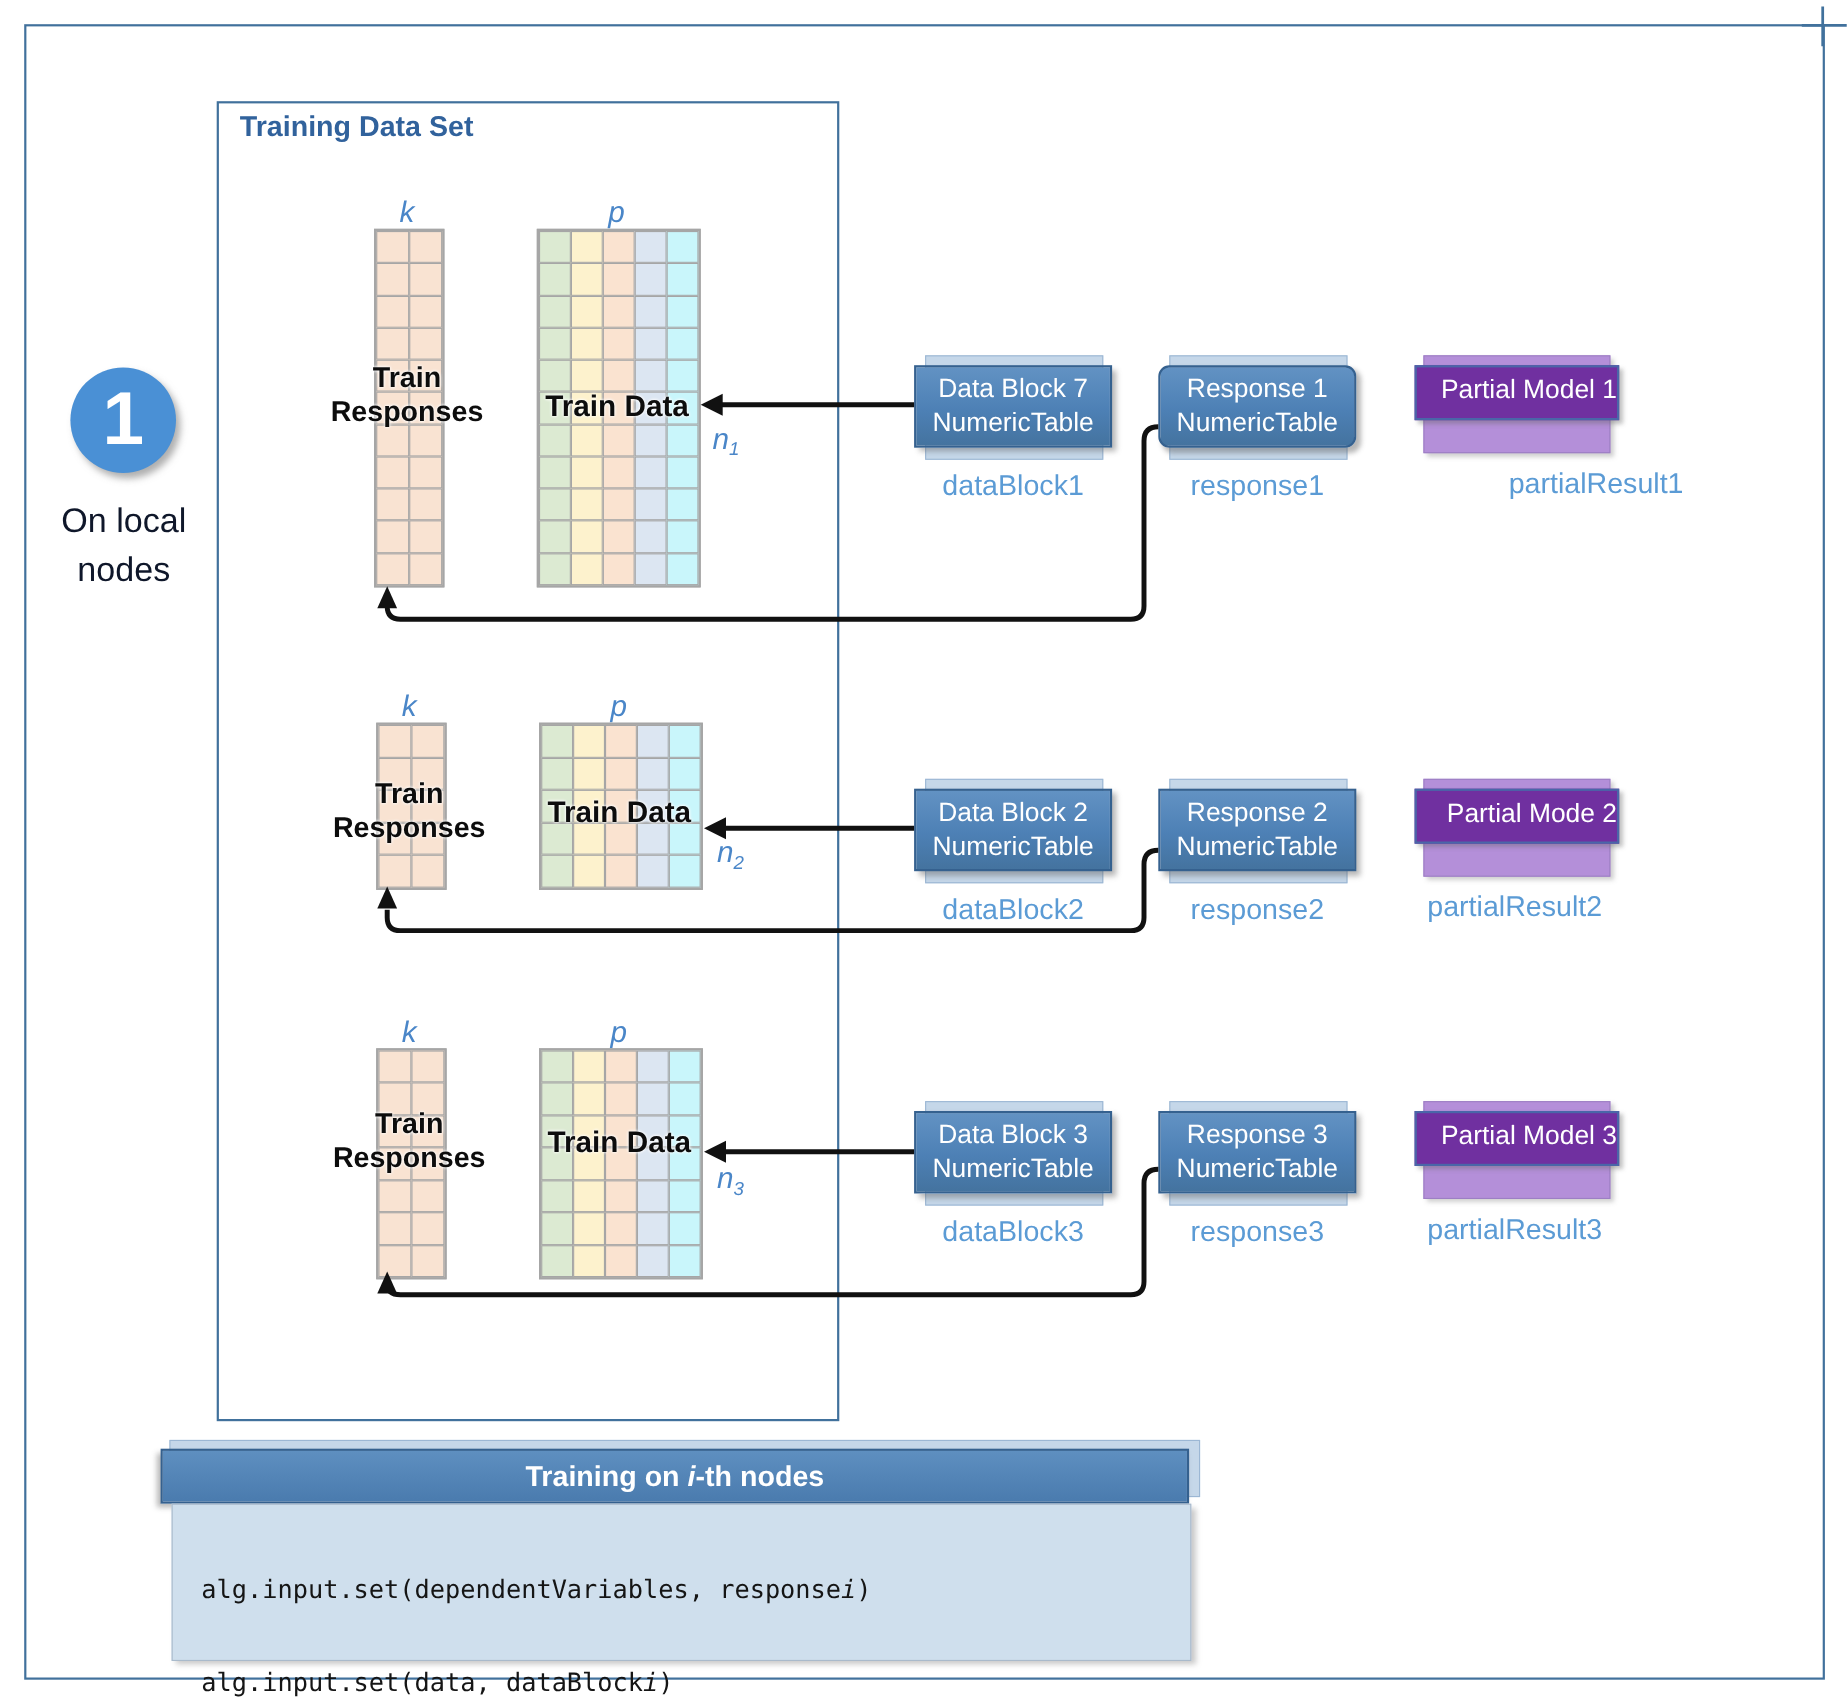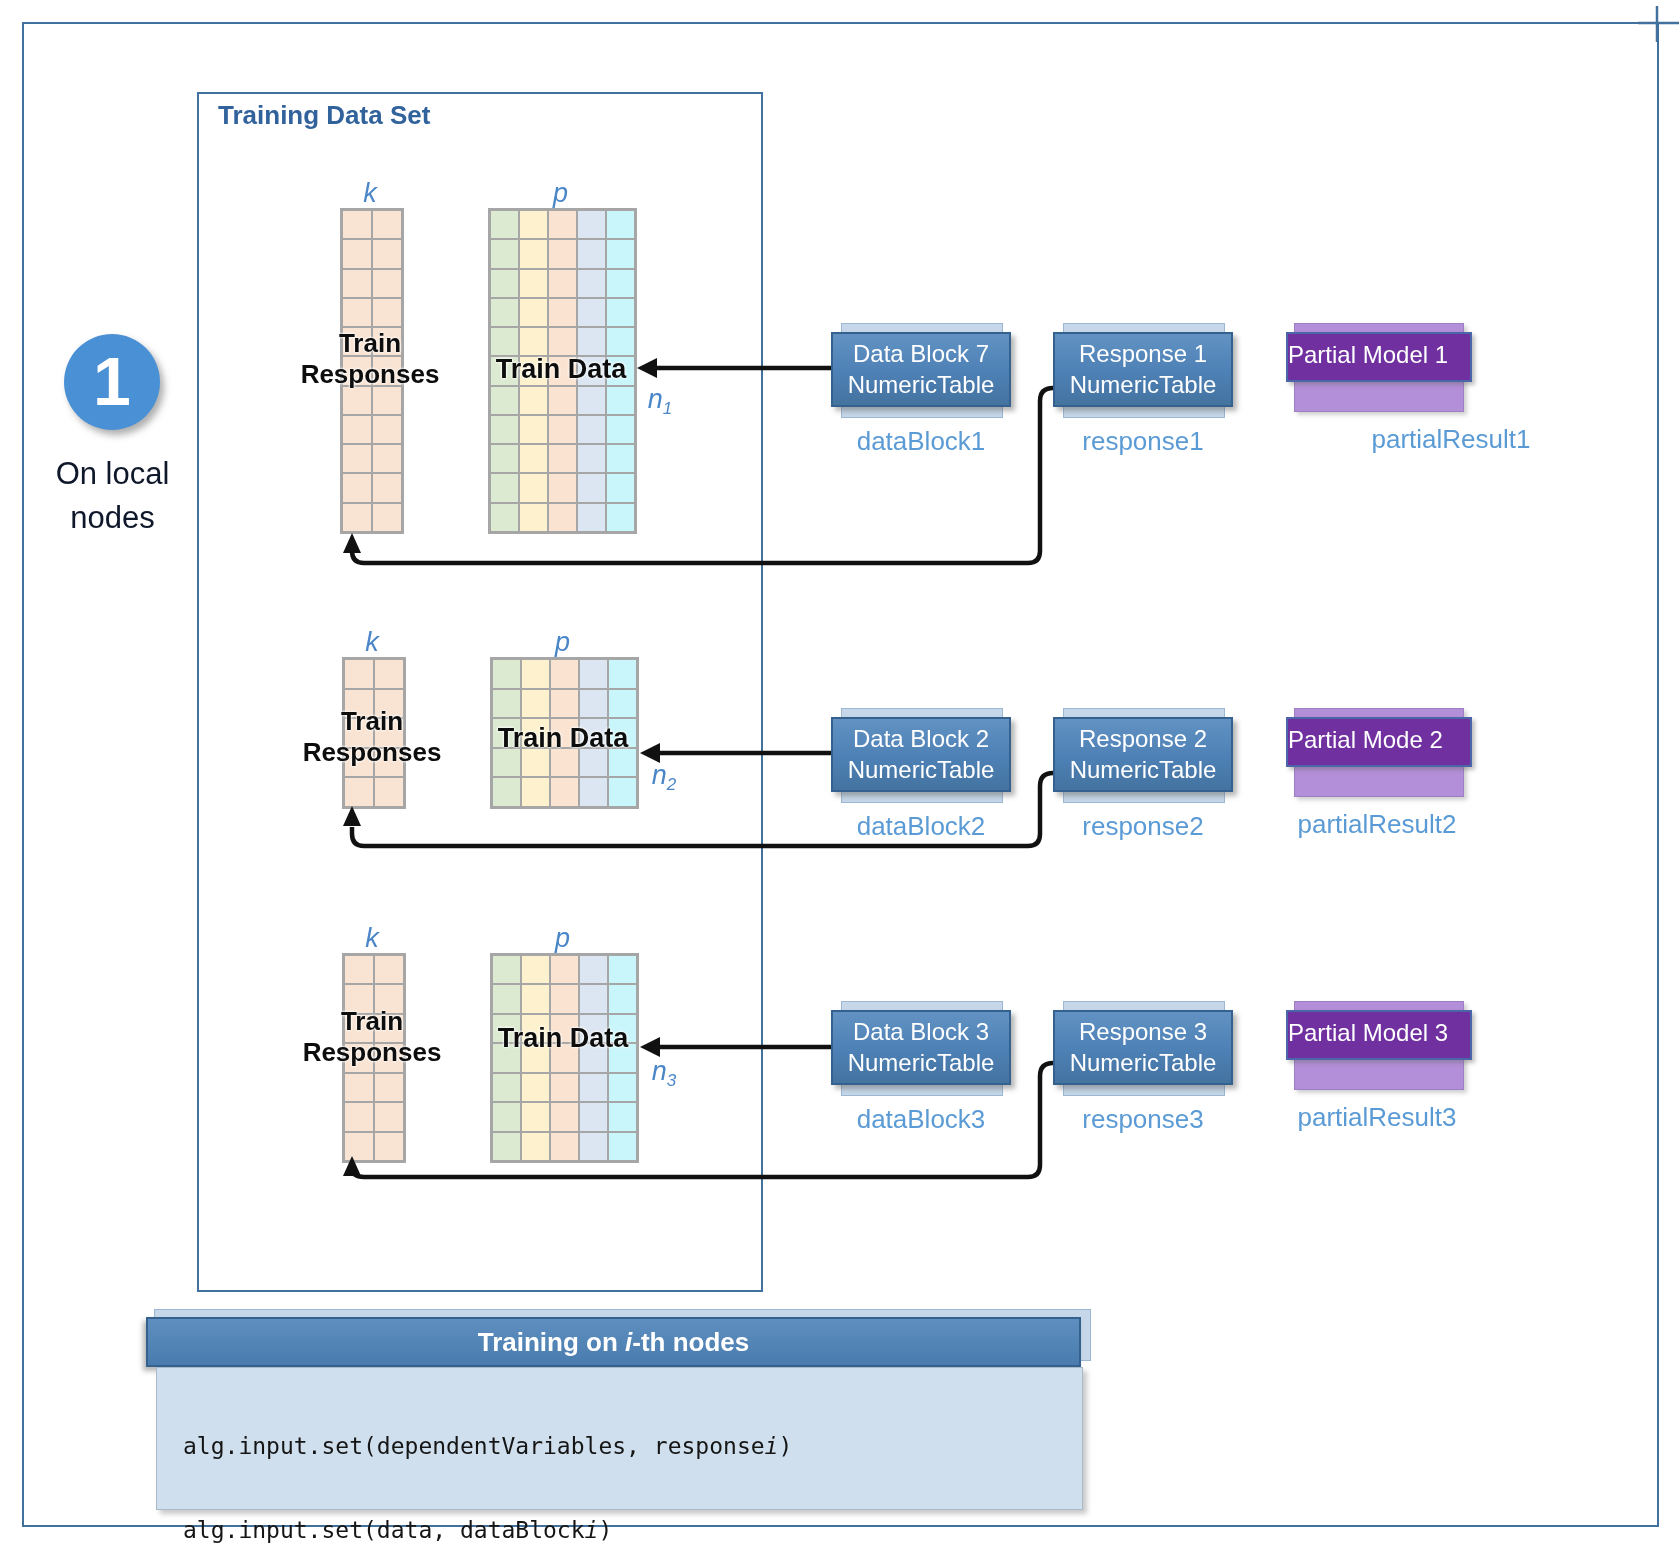--- a/index.html
+++ b/index.html
@@ -34,21 +34,21 @@
   .data-label{font-size:27px;width:170px;}
   
   .tab{position:absolute;background:#c5d7e9;border:1px solid #9cb7d4;}
   .nbox{position:absolute;background:linear-gradient(180deg,#6292c3 0%,#4d80b5 55%,#44739f 100%);
     border:2px solid #35618f;color:#fff;text-align:center;font-size:24px;line-height:31px;
     padding-top:4px;box-sizing:border-box;box-shadow:4px 4px 5px rgba(95,95,95,.45);}
   .var-label{position:absolute;color:#5B9BD5;font-size:26px;text-align:center;}
   
   .lavender{position:absolute;background:#b48fd9;border:1px solid #9d7fc4;box-shadow:3px 3px 4px rgba(120,120,120,.35);}
   .purplebox{position:absolute;background:#7030a0;border:2px solid #4a66a8;color:#fff;
-    text-align:left;font-size:24px;line-height:42px;box-shadow:3px 3px 4px rgba(100,100,100,.4);}
+    text-align:right;font-size:24px;line-height:42px;box-shadow:3px 3px 4px rgba(100,100,100,.4);}
   
   .hdr-tab{left:154px;top:1309px;width:935px;height:50px;background:#c5d7e9;border:1px solid #9cb7d4;position:absolute;}
   .hdr-bar{left:146px;top:1317px;width:935px;height:50px;position:absolute;
     background:linear-gradient(180deg,#5e8fc0,#4a7bae);border:2px solid #35618f;box-sizing:border-box;
     color:#fff;text-align:center;font-size:26px;font-weight:bold;line-height:46px;box-shadow:-3px 4px 5px rgba(95,95,95,.45);}
   .code-box{left:156px;top:1367px;width:925px;height:141px;position:absolute;background:#cfdfed;
     border:1px solid #a9bacb;box-shadow:4px 4px 5px rgba(120,120,120,.4);}
   .code-lines{position:absolute;left:26px;top:8px;font-family:"DejaVu Sans Mono",monospace;
     font-size:23px;line-height:28px;color:#151515;white-space:pre;}
   .ital{font-style:italic;}
@@ -159,21 +159,21 @@
 <div class="dim-label" style="left:640px;top:384px;width:40px;">
   <span>n</span><span class="sub">1</span>
 </div>
 <div class="tab" style="left:841px;top:323px;width:160px;height:93px;"></div>
 <div class="nbox" style="left:831px;top:332px;width:180px;height:75px;">
   <div>Data Block 7</div>
   <div>NumericTable</div>
 </div>
 <div class="var-label" style="left:831px;top:426px;width:180px;">dataBlock1</div>
 <div class="tab" style="left:1063px;top:323px;width:160px;height:93px;"></div>
-<div class="nbox" style="left:1053px;top:332px;width:180px;height:75px;">
+<div class="nbox" style="left:1053px;top:332px;width:180px;height:75px;border-radius:10px;">
   <div>Response 1</div>
   <div>NumericTable</div>
 </div>
 <div class="var-label" style="left:1053px;top:426px;width:180px;">response1</div>
 <div class="lavender" style="left:1294px;top:323px;width:168px;height:87px;"></div>
 <div class="purplebox" style="left:1286px;top:332px;width:182px;height:46px;">Partial Model 1</div>
 <div class="var-label" style="left:1360px;top:424px;width:182px;">partialResult1</div>
 
 <div class="dim-label" style="left:342px;top:627px;width:60px;">k</div>
 <div class="dim-label" style="left:490px;top:627px;width:145px;">p</div>

